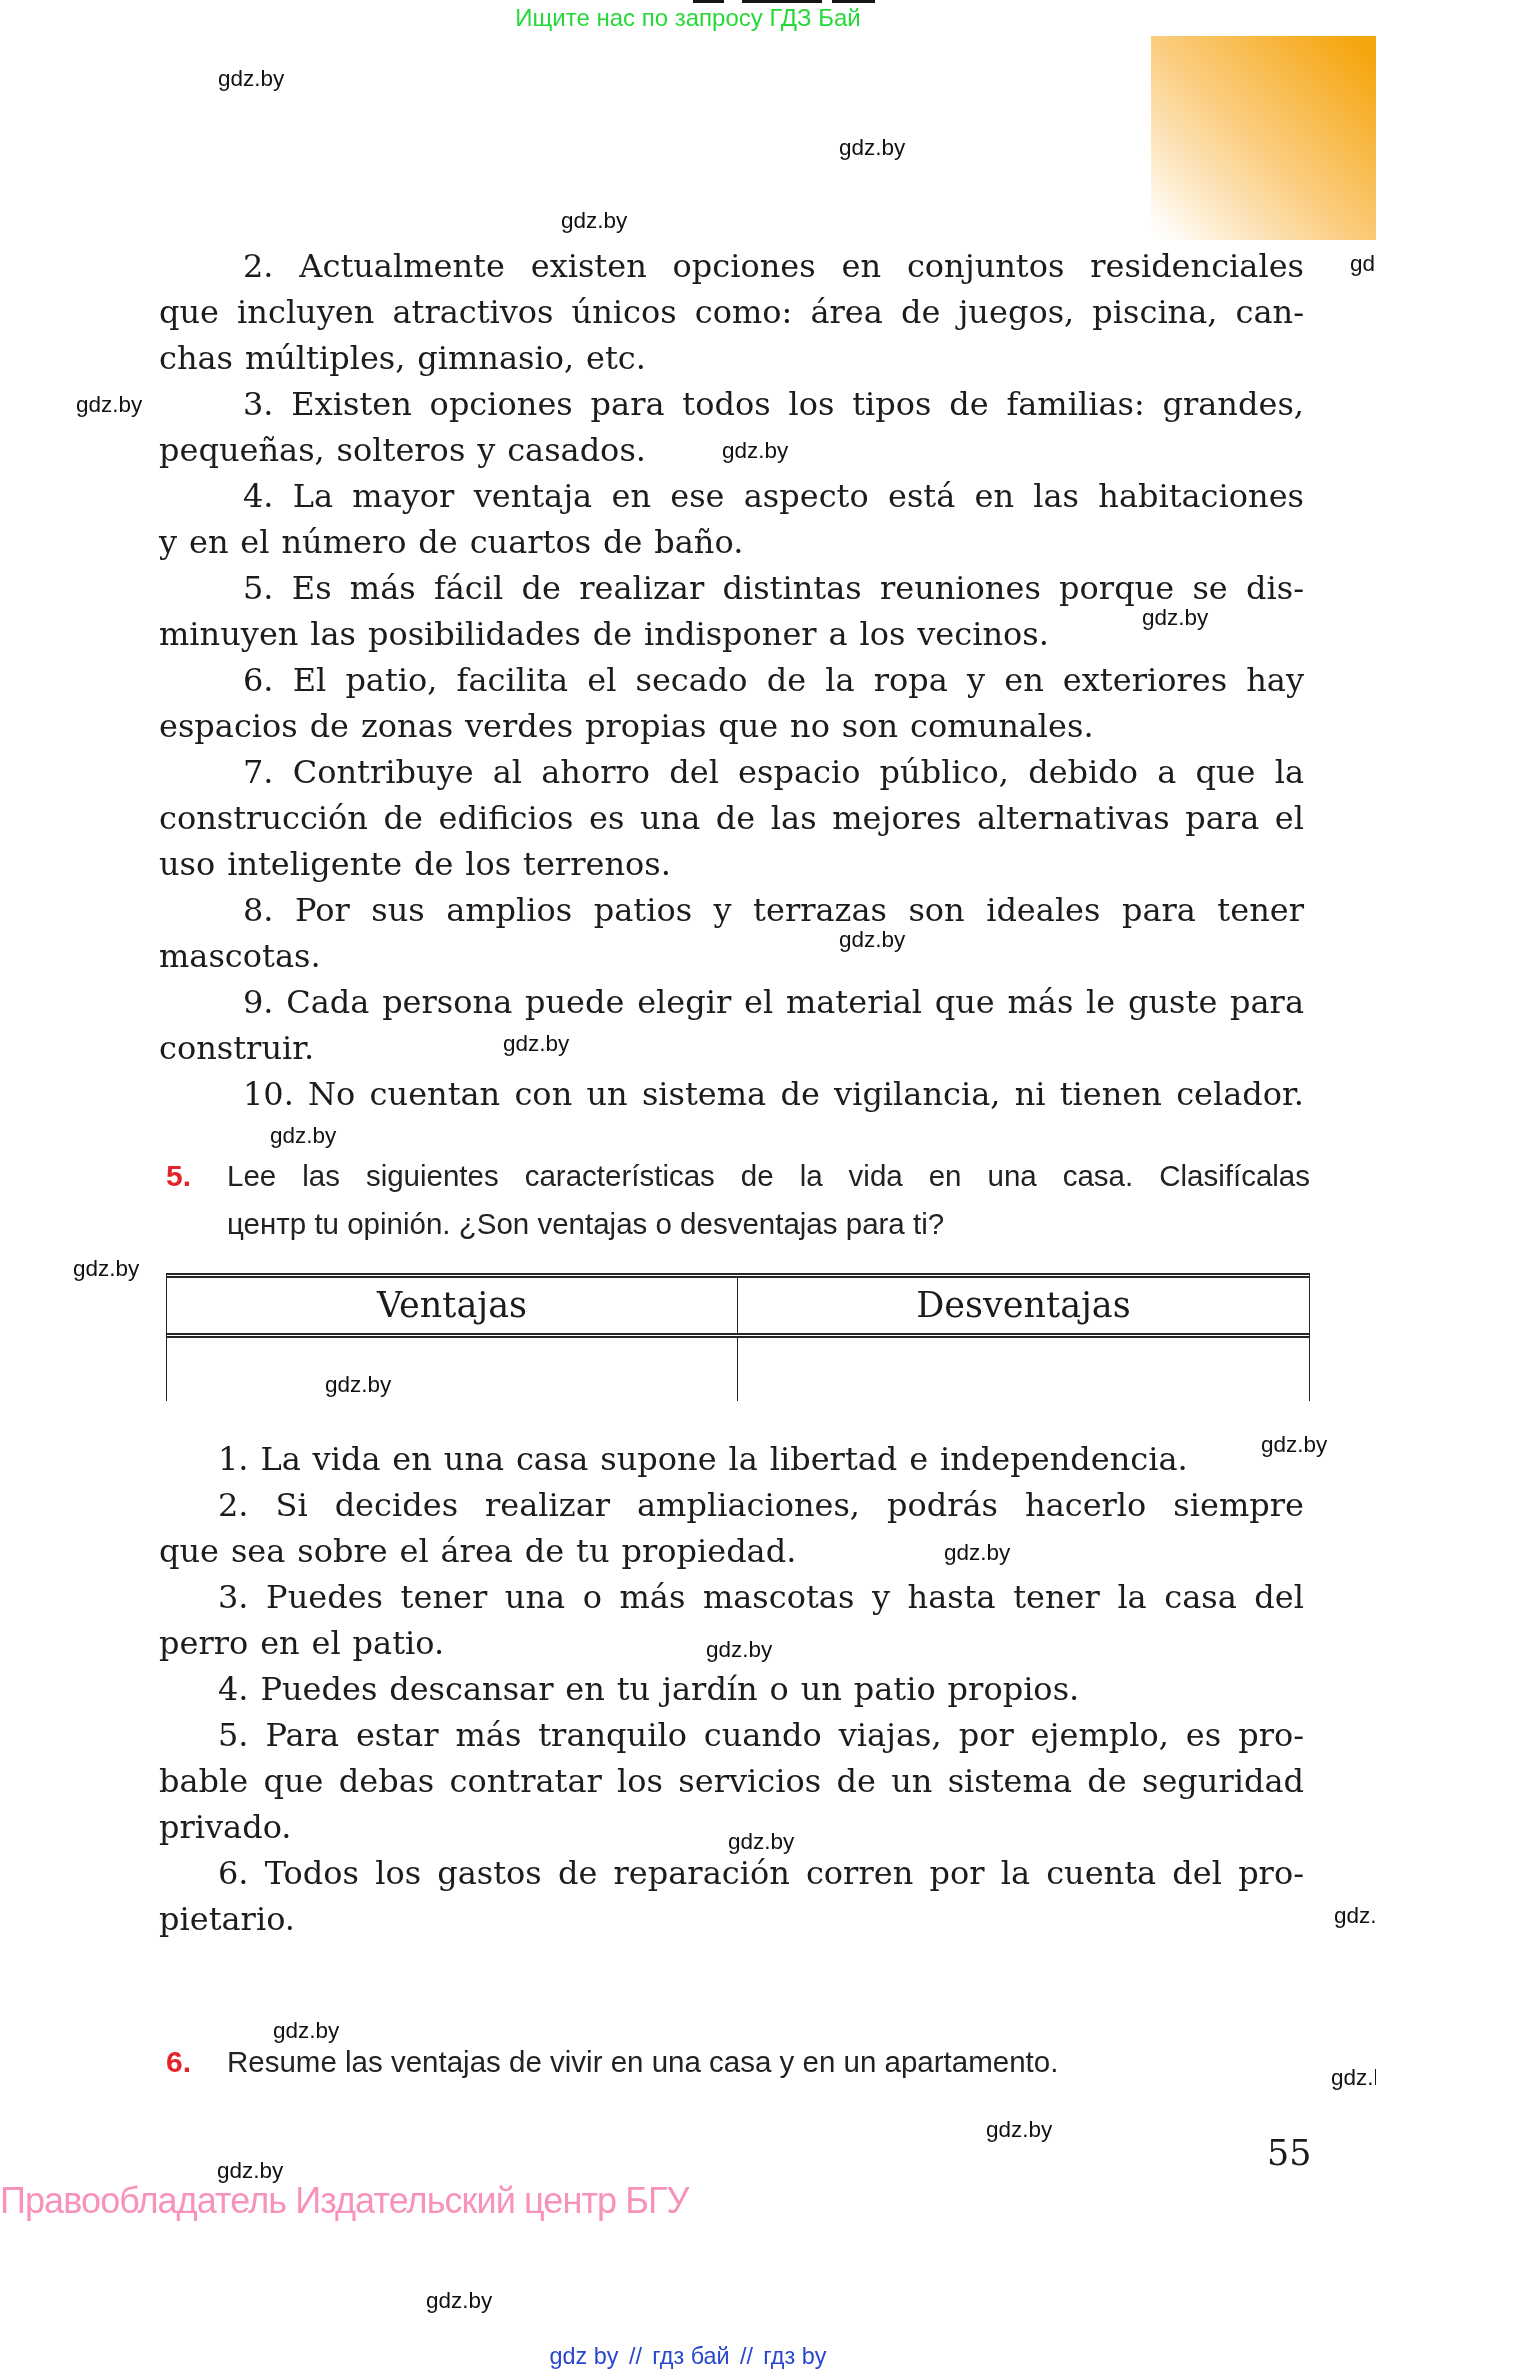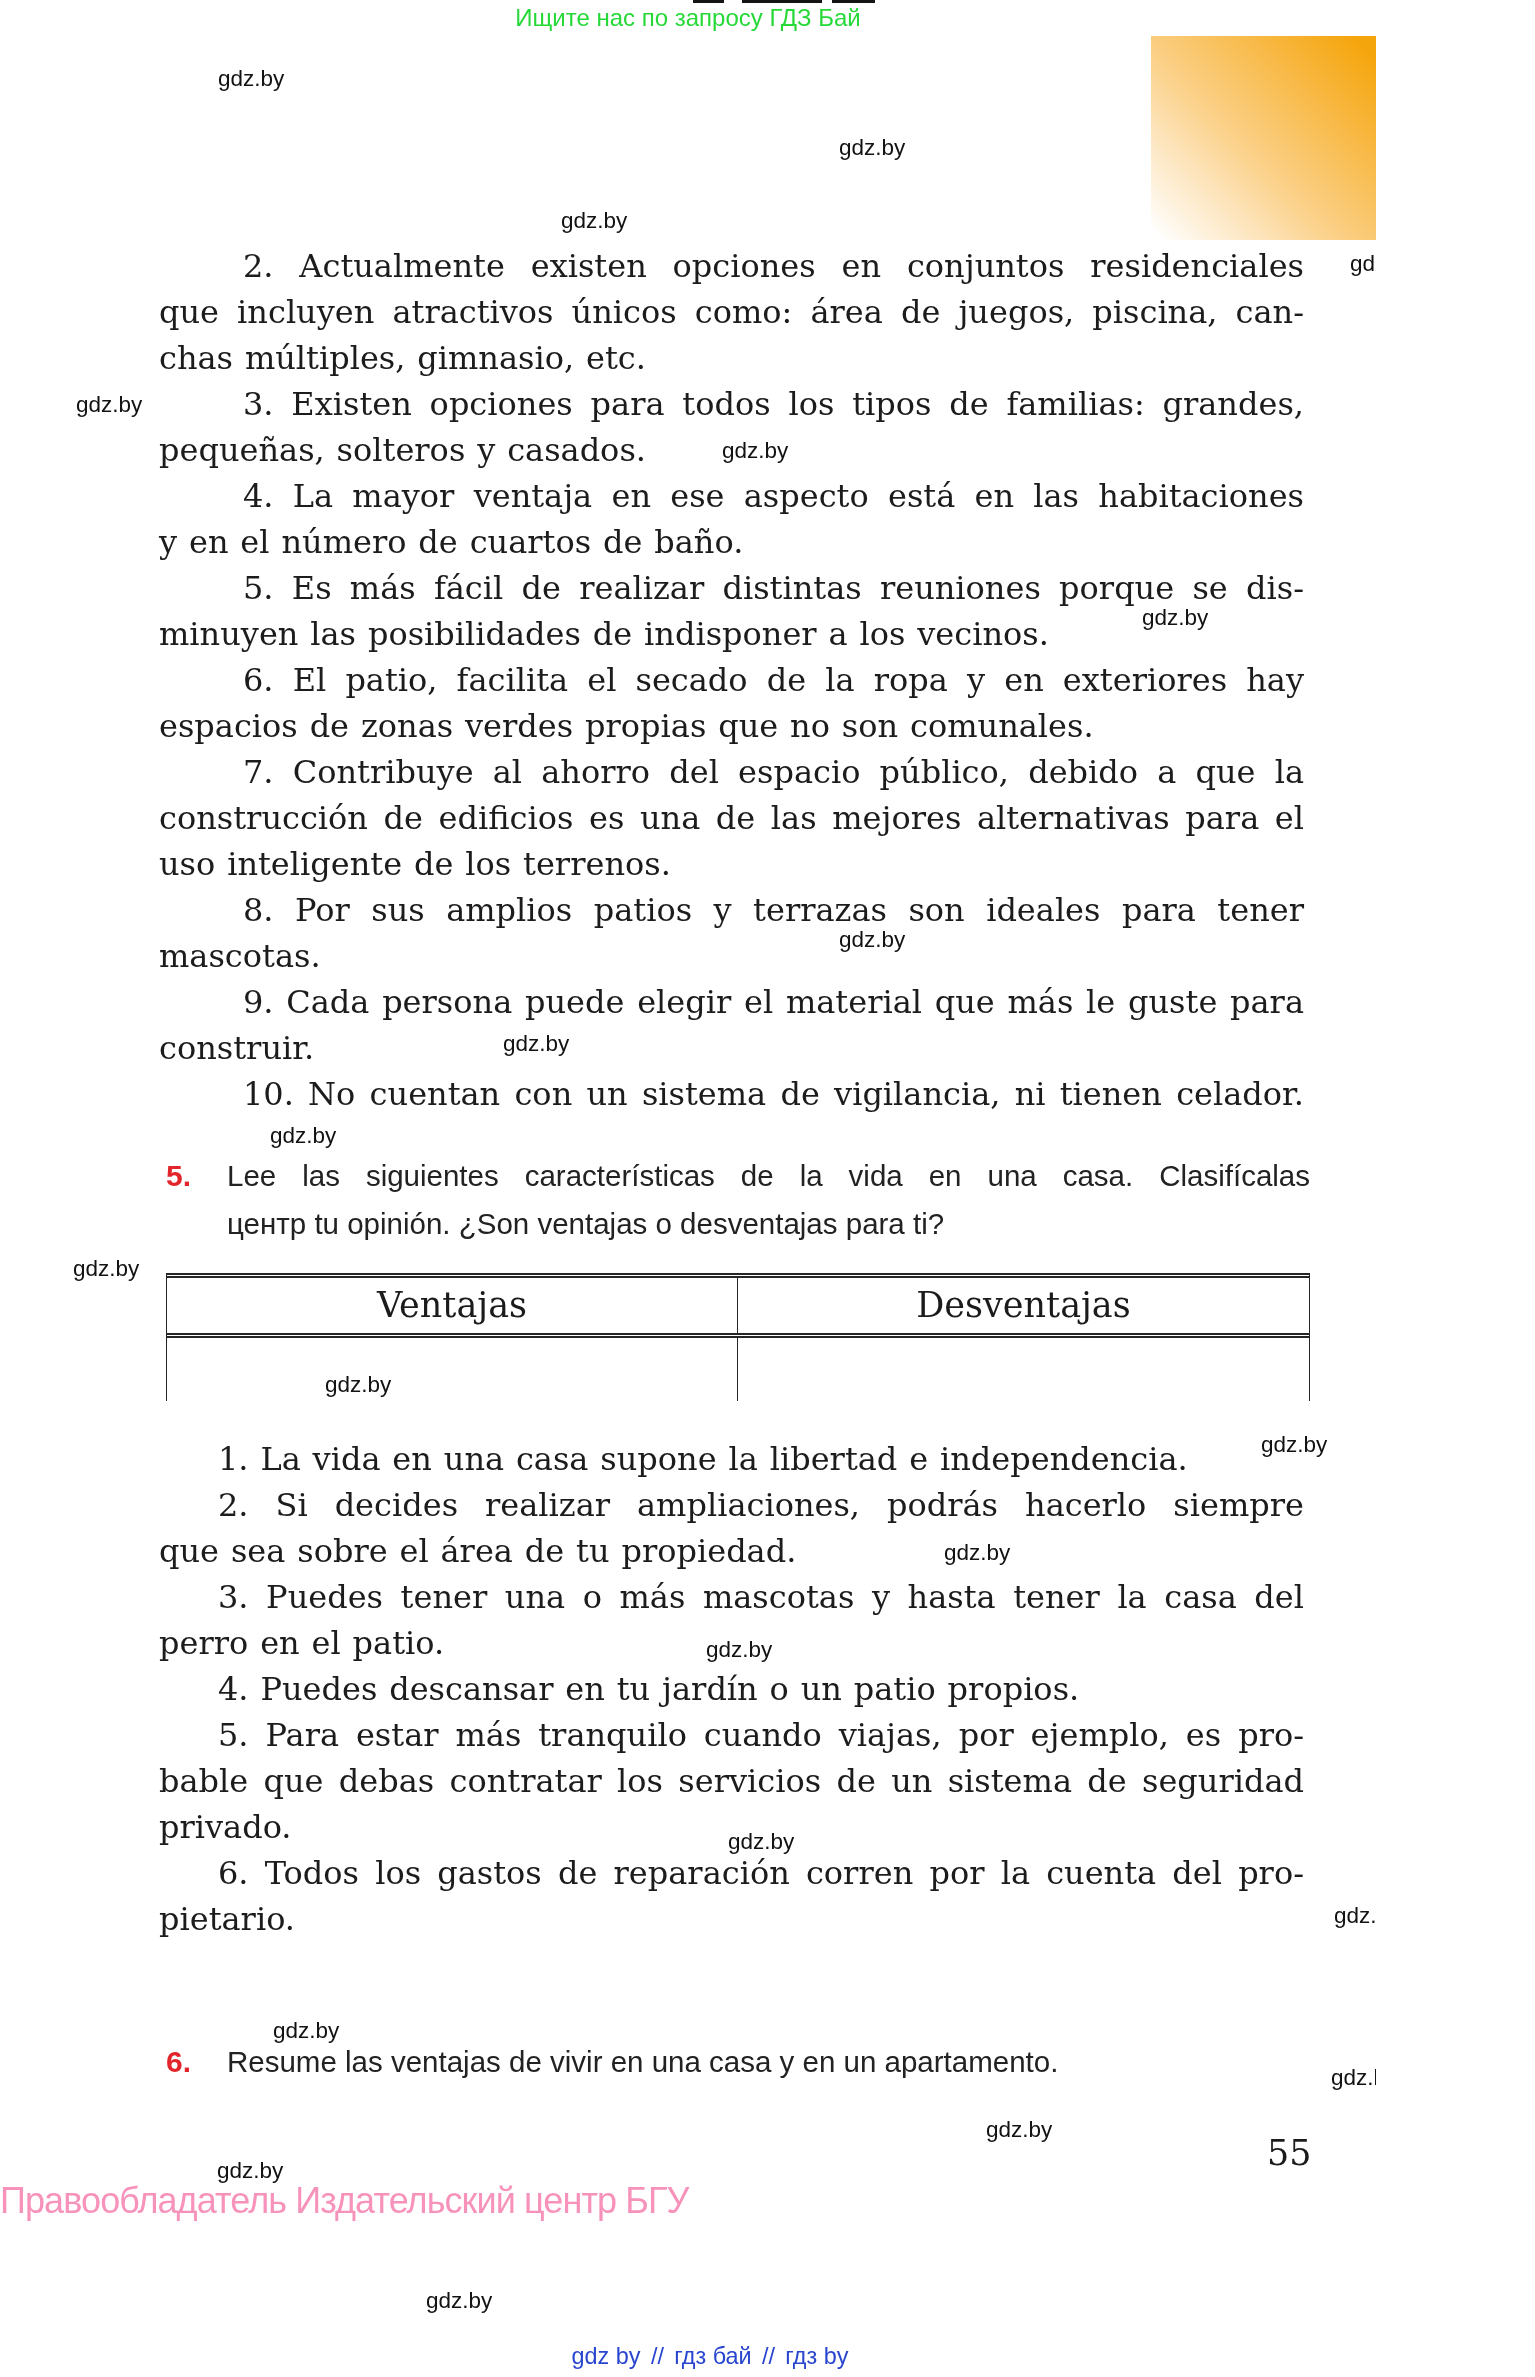--- a/index.html
+++ b/index.html
@@ -70,21 +70,21 @@
   
   .copyright{
     position:absolute;top:2180px;left:0;width:100%;text-align:left;
     font-family:"Liberation Sans","DejaVu Sans",sans-serif;
     font-size:36px;color:#f792bb;letter-spacing:-0.9px;
   }
   
   .links{
     position:absolute;top:2343px;left:0;width:100%;text-align:center;
     font-family:"Liberation Sans","DejaVu Sans",sans-serif;
-    font-size:23.4px;color:#2946cf;padding-left:22px;
+    font-size:23.4px;color:#2946cf;
   }
   .links .sep{margin:0 10.4px;}
   .links a{color:#2946cf;text-decoration:none;}
 </style>
 </head>
 <body>
 
 <div id="page">
 
   <div class="artifact" style="left:693px;width:31px;"></div>

